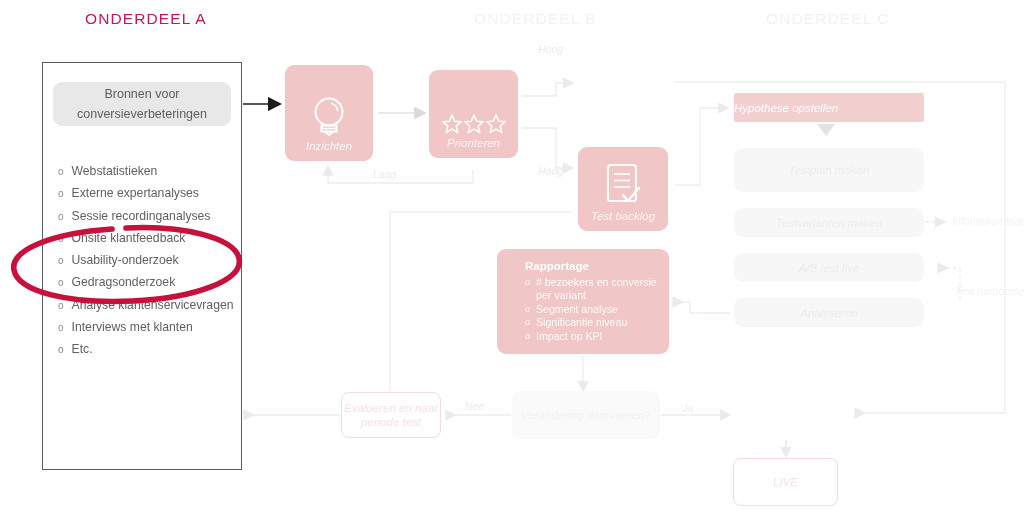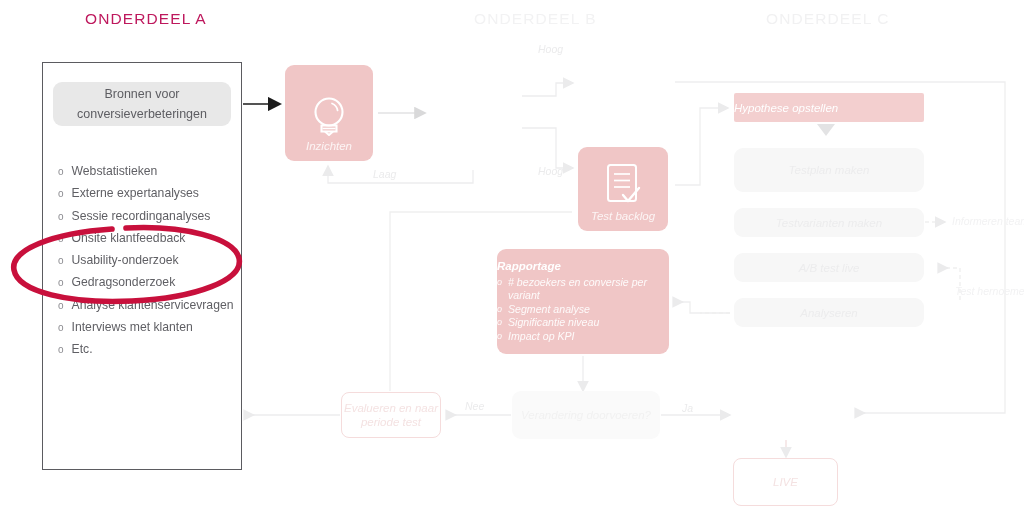--- a/index.html
+++ b/index.html
@@ -119,23 +119,22 @@
     text-align: center;
     line-height: 14px;
   }
 
   
   #rapportage {
     left: 497px; top: 249px;
     width: 172px; height: 105px;
     background: #f0c6c6;
     border-radius: 9px;
-    padding: 11px 12px 0 0;
+    padding: 11px 12px 0 28px;
     color: #ffffff;
-    font-style: italic;
   }
   #rapportage .rtitle { font-size: 11.5px; font-weight: 700; margin-bottom: 4px; }
   #rapportage ul { margin: 0; padding: 0; list-style: none; }
   #rapportage li {
     font-size: 10.6px; line-height: 13.4px;
     display: flex; gap: 6px; align-items: flex-start;
     opacity: .92;
   }
   #rapportage li .b { font-size: 9px; line-height: 13.4px; }
 
@@ -277,20 +276,30 @@
     <svg width="42" height="46" viewBox="0 0 42 46" style="margin-top:14px;">
       <circle cx="21" cy="18" r="13.5" fill="none" stroke="#fff" stroke-width="2.1"></circle>
       <path d="M24 9.5 a9 9 0 0 1 5.6 7" fill="none" stroke="#fff" stroke-width="1.7" stroke-linecap="round"></path>
       <path d="M13.5 31.5 h15 v6 h-15 z" fill="none" stroke="#fff" stroke-width="2.1"></path>
       <line x1="14.5" y1="34.5" x2="27.5" y2="34.5" stroke="#fff" stroke-width="1.5"></line>
       <path d="M17 37.5 l4 3.5 l4 -3.5" fill="none" stroke="#fff" stroke-width="2.1" stroke-linejoin="round"></path>
     </svg>
     <span class="lbl">Inzichten</span>
   </div>
 
+  <div class="abs pink-card" style="left:429px; top:70px; width:89px; height:88px;">
+    <svg width="66" height="24" viewBox="0 0 66 24" style="margin-top:22px;">
+      <g fill="none" stroke="#fff" stroke-width="1.6" stroke-linejoin="round">
+        <polygon points="11,2 13.6,8.2 20.2,8.7 15.2,13.1 16.8,19.6 11,16.1 5.2,19.6 6.8,13.1 1.8,8.7 8.4,8.2"></polygon>
+        <polygon points="33,2 35.6,8.2 42.2,8.7 37.2,13.1 38.8,19.6 33,16.1 27.2,19.6 28.8,13.1 23.8,8.7 30.4,8.2"></polygon>
+        <polygon points="55,2 57.6,8.2 64.2,8.7 59.2,13.1 60.8,19.6 55,16.1 49.2,19.6 50.8,13.1 45.8,8.7 52.4,8.2"></polygon>
+      </g>
+    </svg>
+    <span class="lbl">Prioriteren</span>
+  </div>
 
   <div class="abs edge-label" style="left:373px; top:168px;">Laag</div>
 
   <div class="abs edge-label" style="left:538px; top:43px;">Hoog</div>
   <div class="abs edge-label" style="left:538px; top:165px;">Hoog</div>
 
 
   <div class="abs pink-card" style="left:578px; top:147px; width:90px; height:84px;">
     <svg width="44" height="48" viewBox="0 0 44 48" style="margin-top:9px;">
       <rect x="7" y="3" width="28" height="36" rx="2.5" fill="none" stroke="#fff" stroke-width="2"></rect>

